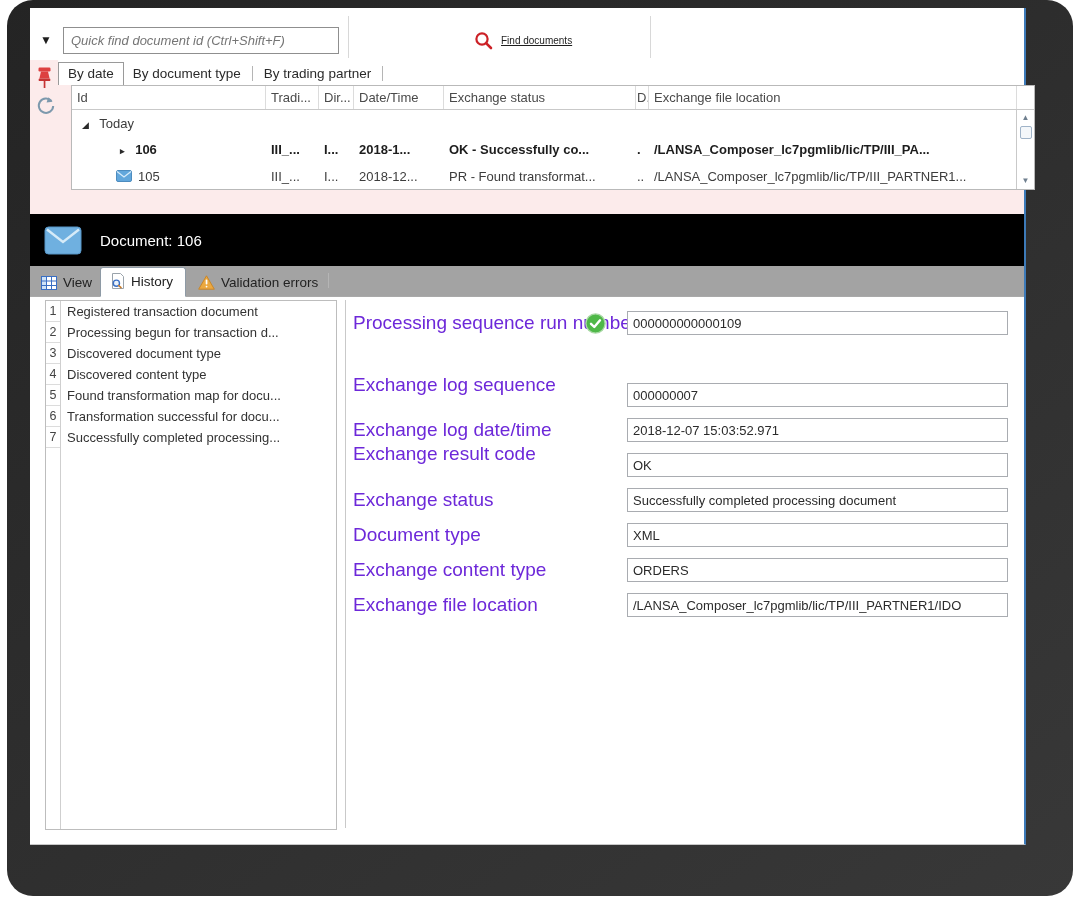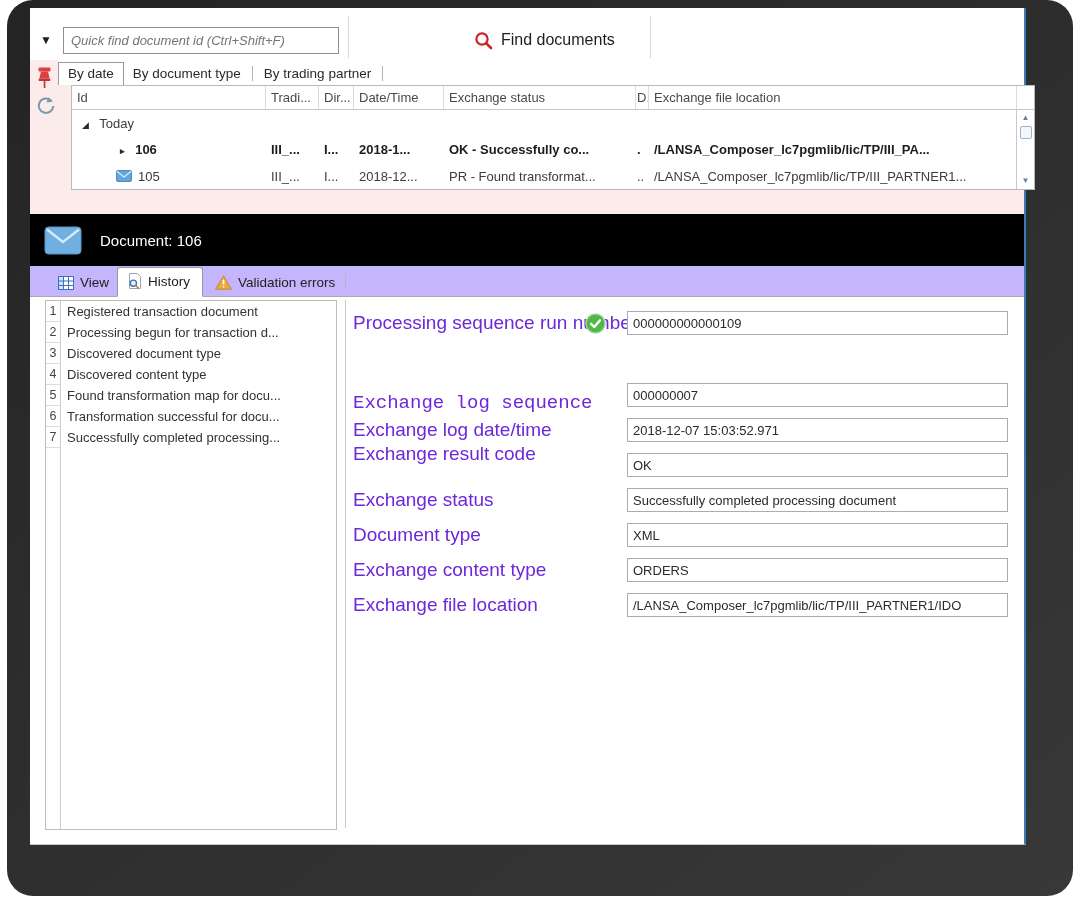--- a/index.html
+++ b/index.html
@@ -14,21 +14,21 @@
             background:#ffffff; border-right:2px solid #3d7ab8; border-bottom:1px solid #c8c8c8; }
 
   
   .toolbar { position:absolute; left:0; top:0; width:100%; height:52px; background:#fff; }
   .caret { position:absolute; left:10px; top:25px; font-size:12px; color:#1d1d1d; cursor:default; }
   .quickfind { position:absolute; left:33px; top:19px; width:276px; height:27px;
                border:1px solid #8f8f8f; font-family:"Liberation Sans",sans-serif;
                font-size:13px; font-style:italic; color:#6e6e6e; padding:0 7px; outline:none; }
   .tb-sep { position:absolute; top:8px; width:1px; height:42px; background:#d8d8d8; }
   .find-btn { position:absolute; left:444px; top:18px; height:28px; display:flex; align-items:center; gap:8px; cursor:pointer; }
-  .find-btn .lbl { font-size:16px; color:#1e1e1e; }
+  .find-btn .lbl { font-size:10px; color:#1e1e1e;text-decoration:underline; }
 
   
   .pink { position:absolute; left:0; top:52px; width:100%; height:154px; background:#fcebeb; }
   .pin-ic { position:absolute; left:6px; top:7px; }
   .refresh-ic { position:absolute; left:5px; top:35px; }
 
   .tabs1 { position:absolute; left:28px; top:0; right:0; height:25px; background:#ffffff;
            display:flex; align-items:flex-end; font-size:13.5px; color:#2a2a2a; }
   .tab1 { padding:3px 9px 4px 9px; white-space:nowrap; cursor:pointer; }
   .tab1.active { border:1px solid #9a9a9a; border-bottom:none; background:#fff; position:relative; z-index:3; }
@@ -56,23 +56,23 @@
   .sb-thumb { width:12px; height:13px; border:1px solid #9fb3c8; border-radius:2px; background:#f4f7fa; cursor:pointer; }
   .sb-spacer { flex:1; }
 
   
   .banner { position:absolute; left:0; top:206px; width:100%; height:52px; background:#000000;
             display:flex; align-items:center; }
   .banner .env { margin-left:14px; }
   .banner .title { color:#ffffff; font-size:15px; margin-left:18px; }
 
   
-  .tabs2 { position:absolute; left:0; top:258px; width:100%; height:31px; background:#c4b5fd;
+  .tabs2 { position:absolute; left:0; top:258px; width:100%; height:31px; background:#a3a3a3;
            border-bottom:1px solid #a9a9a9; display:flex; align-items:flex-end;
-           font-size:13.5px; color:#222; padding-left:20px; }
+           font-size:13.5px; color:#222; padding-left:3px; }
   .tab2 { display:flex; align-items:center; gap:6px; padding:4px 8px 6px 8px; cursor:pointer; white-space:nowrap; }
   .tab2.active { border:1px solid #8e9aa5; border-bottom:1px solid #ffffff; border-radius:3px 3px 0 0;
                  margin-bottom:-1px; padding:5px 12px 7px 10px; background:#fff; position:relative; z-index:2; }
 
   
   .content { position:absolute; left:0; top:289px; width:100%; bottom:7px; background:#fff; }
   .hist-panel { position:absolute; left:15px; top:3px; width:292px; height:530px;
                 border:1px solid #bdbdbd; background:#fff; overflow:hidden; display:flex; }
   .numcol-line { position:absolute; left:14px; top:0; bottom:0; width:1px; background:#cfcfcf; }
   .hist-rows { position:relative; width:100%; }
@@ -286,21 +286,21 @@
         <div class="frm-check">
           <svg width="21" height="21" viewBox="0 0 21 21">
             <circle cx="10.5" cy="10.5" r="9.6" fill="#4fb848"></circle>
             <circle cx="10.5" cy="10.5" r="9.6" fill="none" stroke="#a8d8a4" stroke-width="1.4"></circle>
             <path d="M6 10.8 L9.3 14 L15 7.3" fill="none" stroke="#ffffff" stroke-width="2.4" stroke-linecap="round" stroke-linejoin="round"></path>
           </svg>
         </div>
       </div>
       <input class="frm-input" style="top: 14px;" readonly="" value="000000000000109">
 
-      <div class="frm-row" style="top:94px;font-family:Liberation Mono, monospace;">
+      <div class="frm-row" style="top:76px;">
         <div class="frm-label">Exchange log sequence</div>
       </div>
       <input class="frm-input" style="top: 86px;" readonly="" value="000000007">
 
       <div class="frm-row" style="top:121px;">
         <div class="frm-label">Exchange log date/time</div>
       </div>
       <input class="frm-input" style="top: 121px;" readonly="" value="2018-12-07 15:03:52.971">
 
       <div class="frm-row" style="top:144px;align-items:flex-end;">

